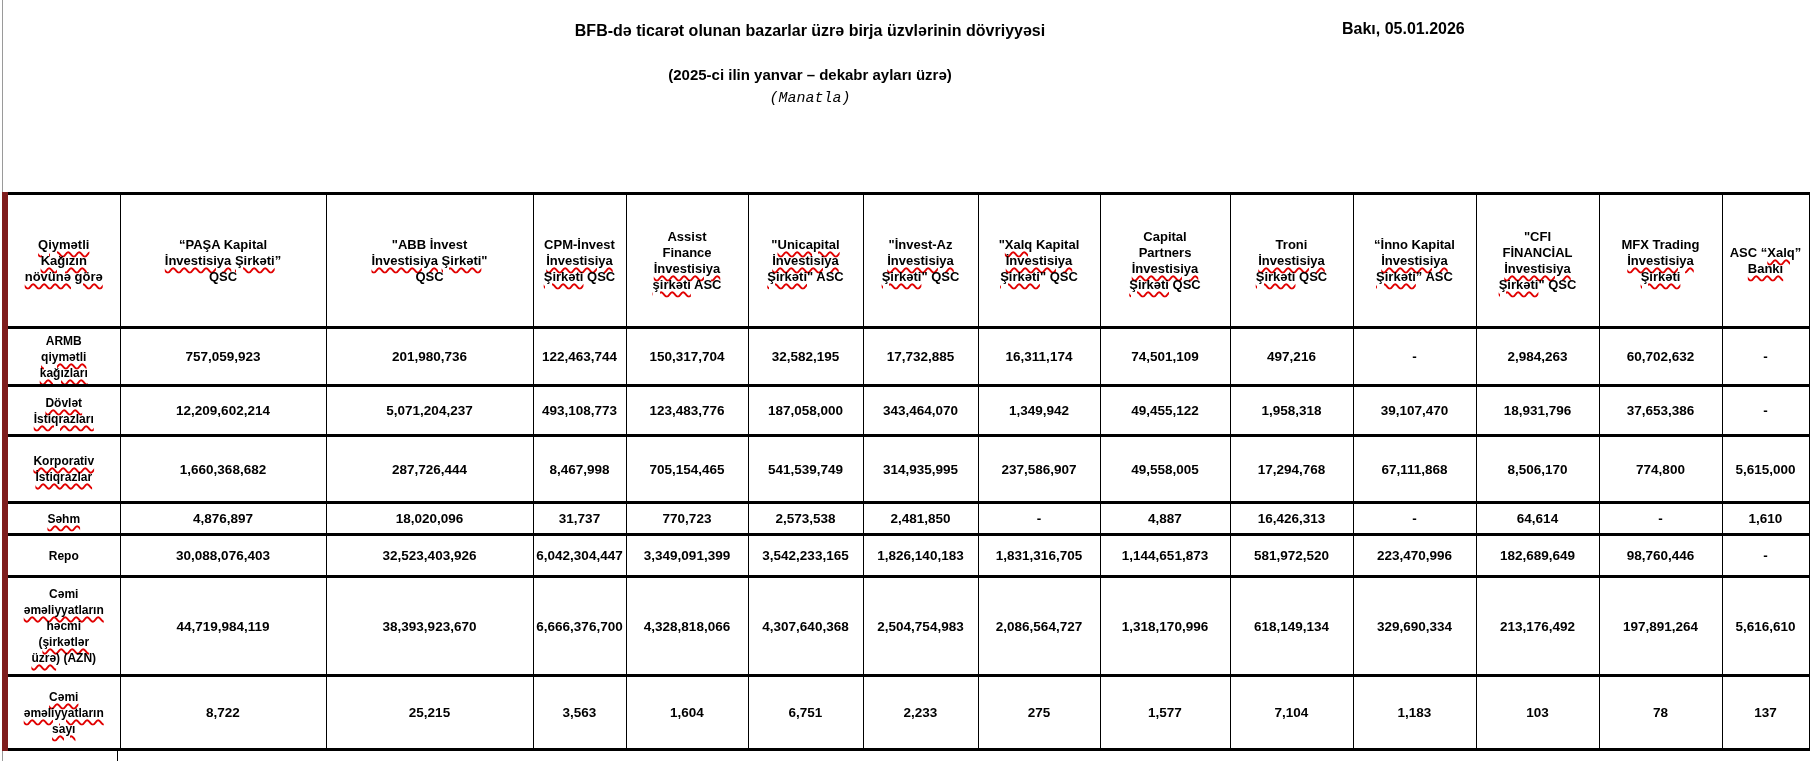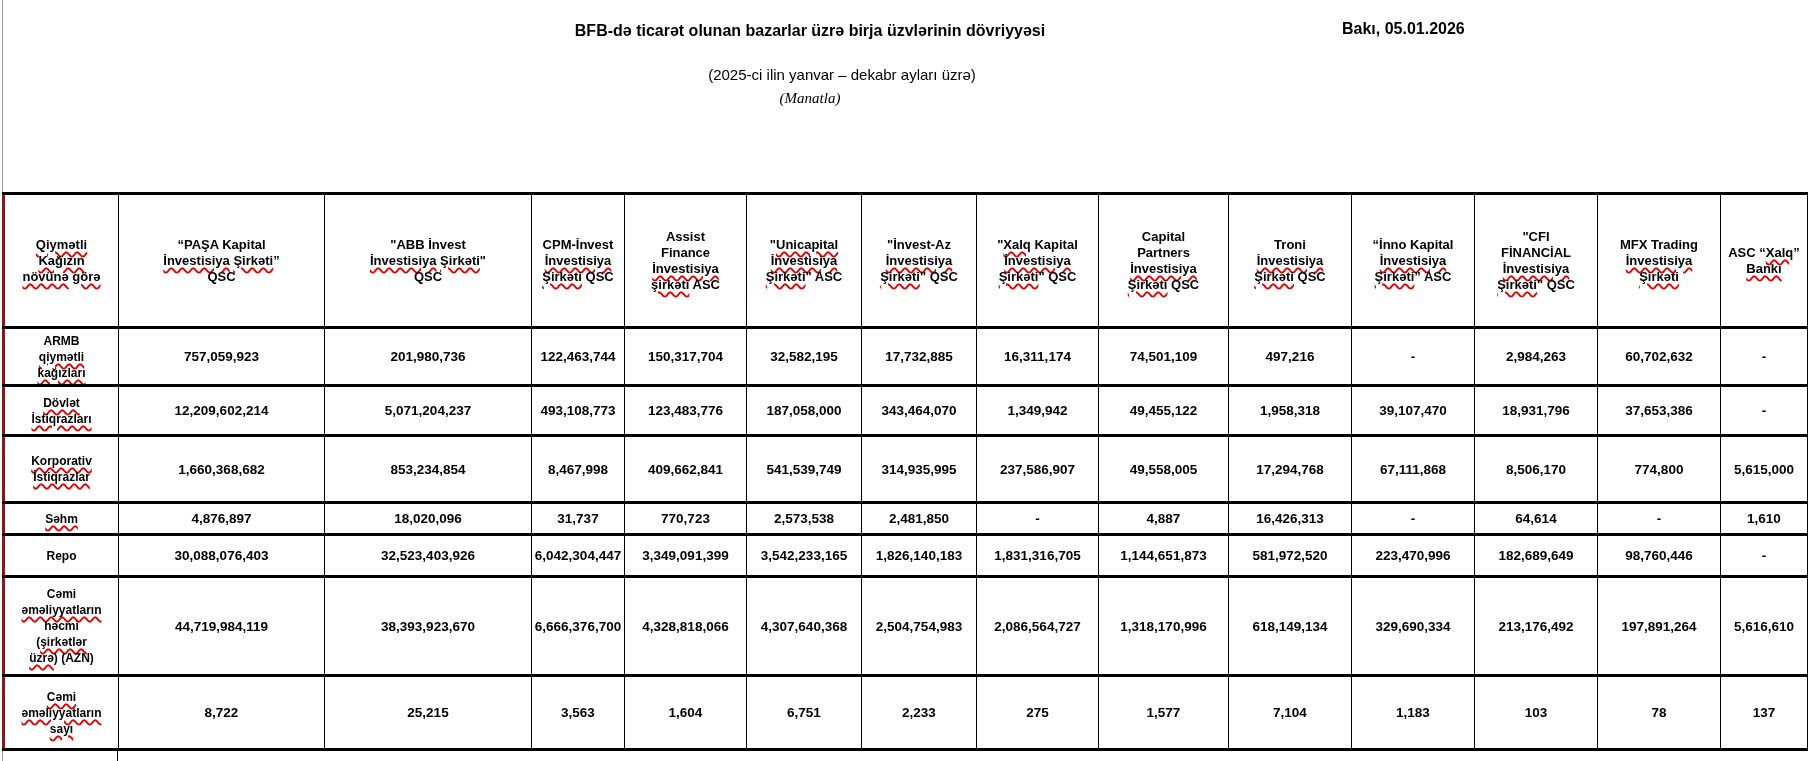--- a/index.html
+++ b/index.html
@@ -2,34 +2,34 @@
 <html><head>
 <meta charset="utf-8">
 <style>
   html,body{margin:0;padding:0;background:#fff;}
   #page{position:relative;width:1813px;height:761px;background:#ffffff;overflow:hidden;
         font-family:"Liberation Sans","DejaVu Sans",sans-serif;color:#000;}
 
   
   .titles{position:absolute;left:0;top:0;width:1620px;text-align:center;}
   .main-title{position:absolute;left:0;top:22px;width:100%;font-size:16px;font-weight:bold;}
-  .sub-title{position:absolute;left:0;top:66px;width:100%;font-size:15px;font-weight:normal;padding-left:32px;}
+  .sub-title{position:absolute;left:0;top:66px;width:100%;font-size:15px;font-weight:bold;}
   .unit-note{position:absolute;left:0;top:90px;width:100%;font-size:15px;font-style:italic;
-             font-family:Liberation Serif, serif;}
+             font-family:Liberation Mono, monospace;}
   .report-date{position:absolute;left:1302px;top:20px;font-size:16px;font-weight:bold;margin-left:40px;}
 
   
   .vline{position:absolute;width:1px;background:#9a9a9a;}
 
   
   table.grid{position:absolute;left:2px;top:192px;width:1804px;border-collapse:collapse;table-layout:fixed;}
   table.grid td{border-left:1px solid #000;border-right:1px solid #000;
                 border-top:3px solid #000;border-bottom:3px solid #000;
                 text-align:center;vertical-align:middle;padding:0;overflow:hidden;}
-  table.grid{border-left:3px solid #7f1d1d;}
+  table.grid{border-left:6px solid #7f1d1d;}
   td.hdr{font-size:13px;font-weight:bold;line-height:16px;padding-top:30px;padding-bottom:6px;}
   td.lbl{font-size:12px;font-weight:bold;line-height:16px;}
   td.val{font-size:13.5px;font-weight:bold;padding-top:3px;}
   .ln{white-space:nowrap;}
   .sq{text-decoration-line:underline;text-decoration-style:wavy;text-decoration-color:#e00000;
       text-decoration-thickness:1.5px;text-underline-offset:2px;}
 </style>
 </head>
 <body>
 
@@ -176,23 +176,23 @@
           <td class="val">18,931,796</td>
           <td class="val">37,653,386</td>
           <td class="val">-</td>
         </tr>
         <tr style="height: 67px;">
           <td class="lbl">
             <div class="ln"><span class="sq">Korporativ</span></div>
             <div class="ln"><span class="sq">İstiqrazlar</span></div>
           </td>
           <td class="val">1,660,368,682</td>
-          <td class="val">853,234,854</td>
+          <td class="val">287,726,444</td>
           <td class="val">8,467,998</td>
-          <td class="val">409,662,841</td>
+          <td class="val">705,154,465</td>
           <td class="val">541,539,749</td>
           <td class="val">314,935,995</td>
           <td class="val">237,586,907</td>
           <td class="val">49,558,005</td>
           <td class="val">17,294,768</td>
           <td class="val">67,111,868</td>
           <td class="val">8,506,170</td>
           <td class="val">774,800</td>
           <td class="val">5,615,000</td>
         </tr>

